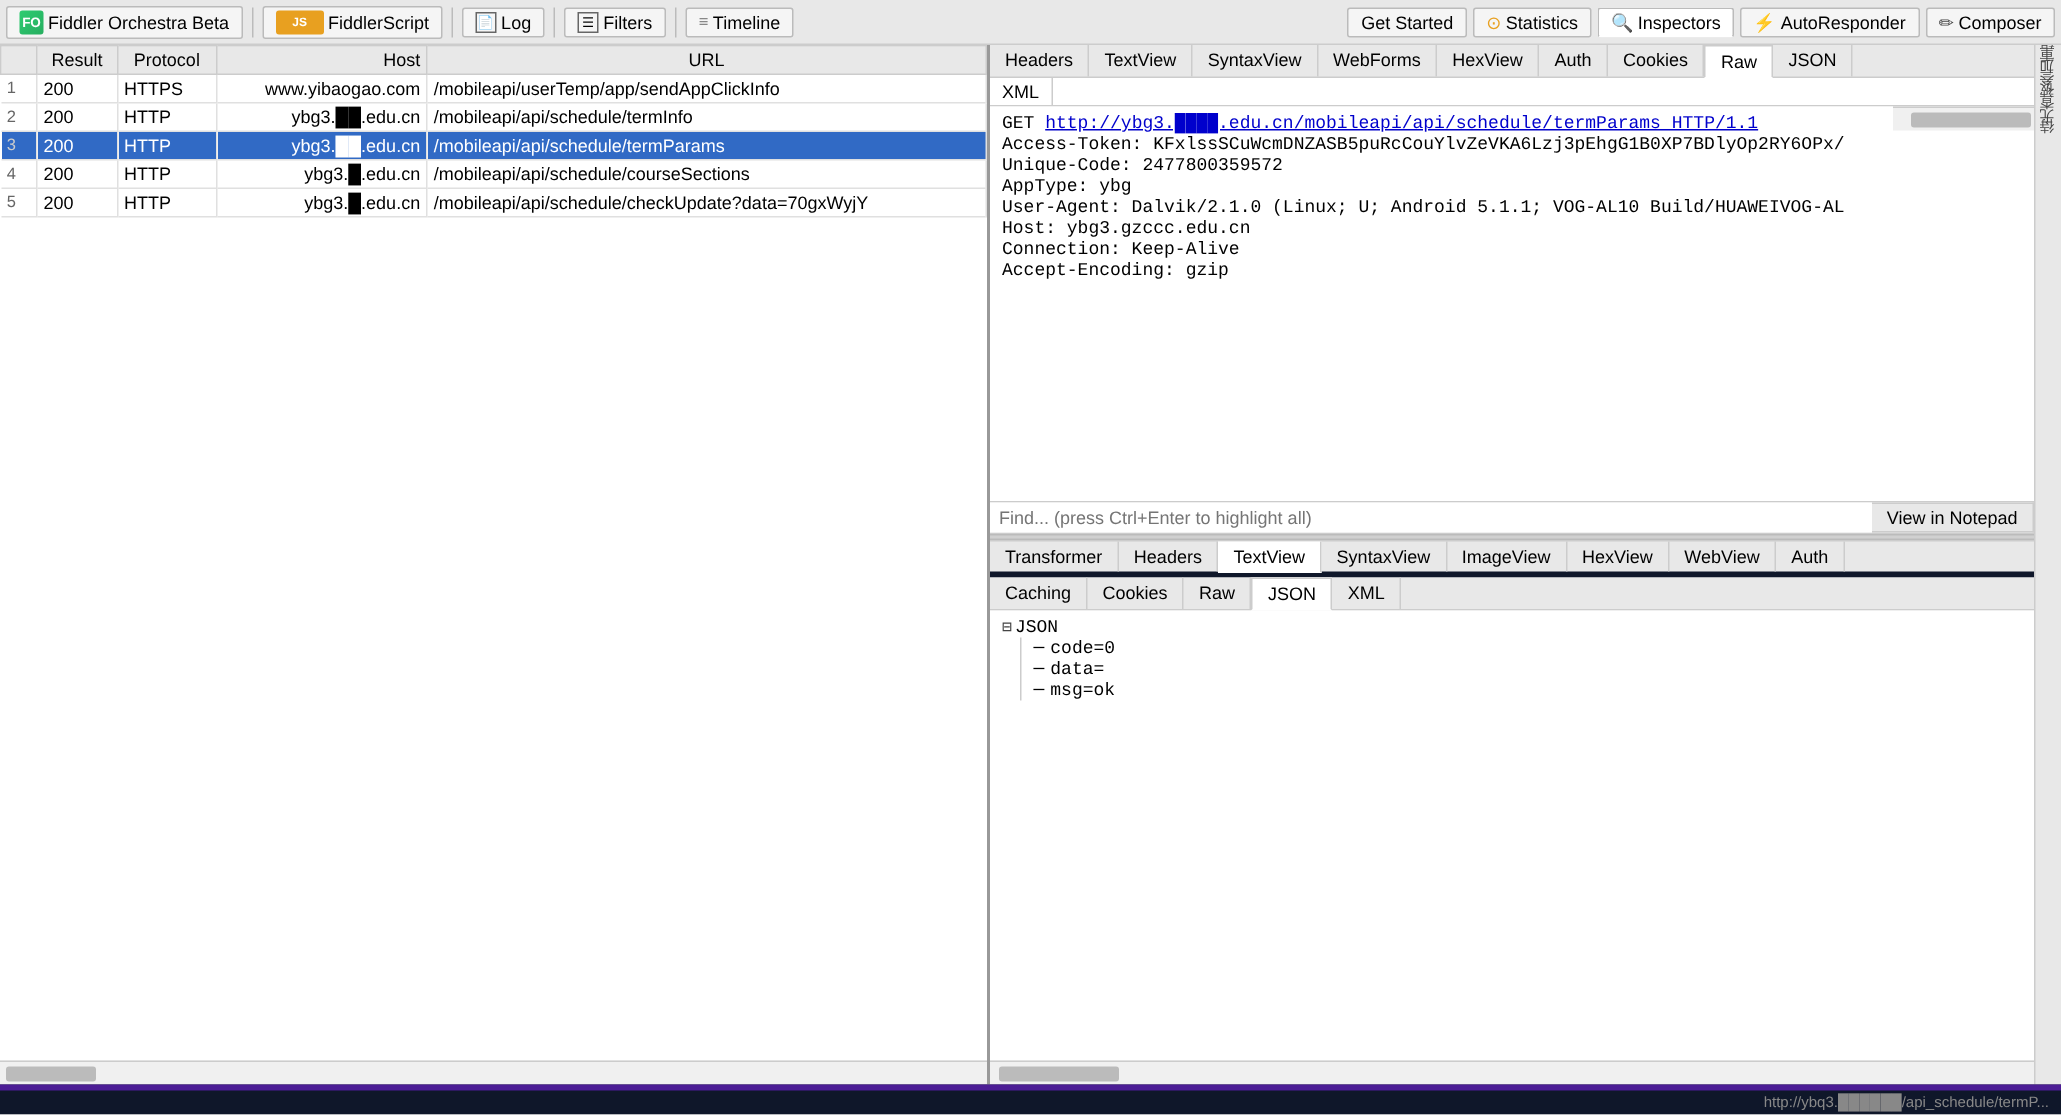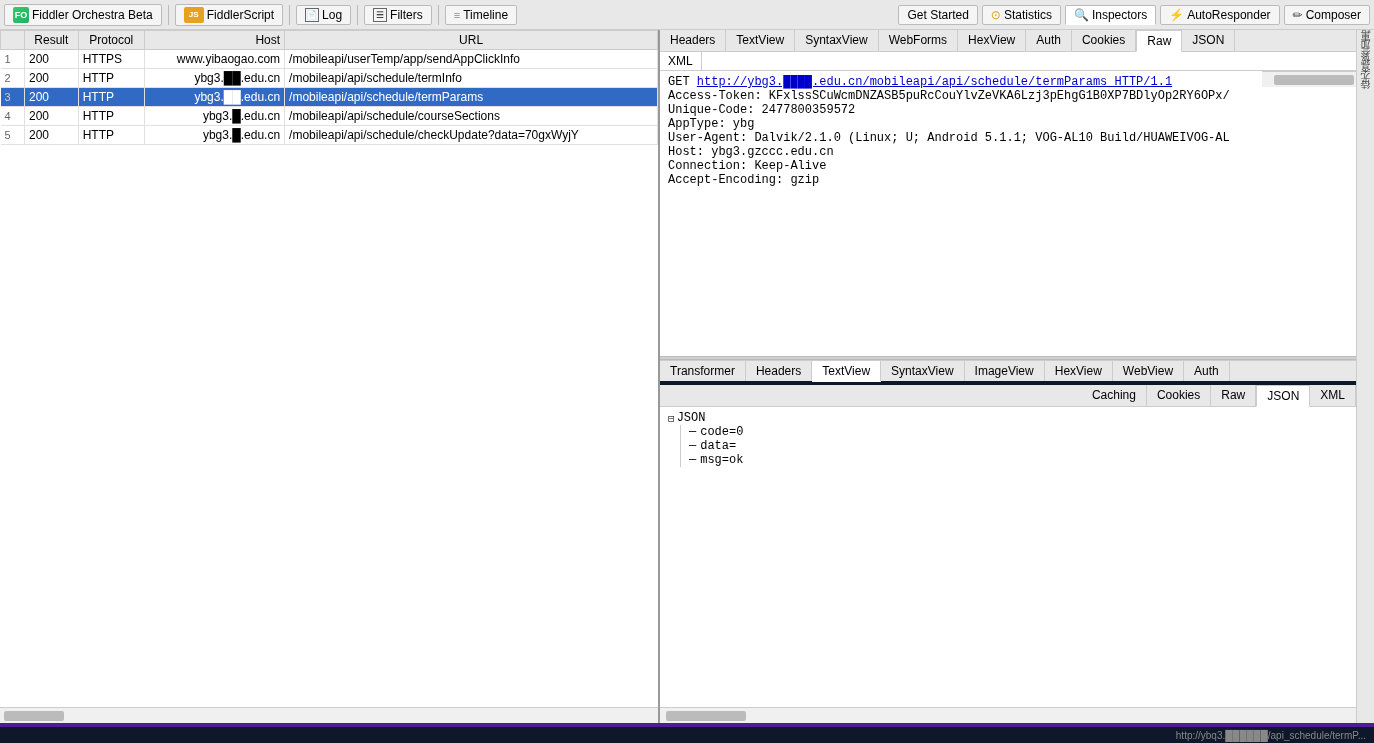--- a/index.html
+++ b/index.html
@@ -15,21 +15,21 @@
       height: 30px;
       gap: 4px;
     }
     .toolbar-btn {
       display: flex; align-items: center; gap: 3px;
       padding: 2px 8px; background: #f5f5f5; border: 1px solid #bbb;
       cursor: pointer; font-size: 12px; border-radius: 2px; text-align: right;
     }
     .toolbar-btn.active { background: #fff; border-bottom: 1px solid #fff; }
     .fo-icon { width: 16px; height: 16px; background: linear-gradient(135deg, #2ecc71, #27ae60); border-radius: 2px; display: inline-flex; align-items: center; justify-content: center; color: white; font-weight: bold; font-size: 9px; }
-    .fs-icon { width: 20px; height: 16px; background: #e8a020; border-radius: 2px; display: inline-flex; align-items: center; justify-content: center; color: white; font-size: 8px; font-weight: bold; }
+    .fs-icon { width: 32px; height: 16px; background: #e8a020; border-radius: 2px; display: inline-flex; align-items: center; justify-content: center; color: white; font-size: 8px; font-weight: bold; }
     .log-icon { width: 14px; height: 14px; border: 1px solid #666; display: inline-flex; align-items: center; justify-content: center; font-size: 9px; }
     .filter-icon { width: 14px; height: 14px; border: 1px solid #666; display: inline-flex; align-items: center; justify-content: center; font-size: 9px; }
     .timeline-icon { color: #888; font-size: 11px; }
     .auto-icon { color: #e8a020; font-size: 12px; }
     .toolbar-sep { width: 1px; background: #bbb; height: 20px; margin: 0 2px; }
 
     
     .main-area {
       display: flex;
       flex: 1;
@@ -183,21 +183,20 @@
     .response-tab-bar {
       display: flex;
       background: #e8e8e8;
       border-bottom: 4px solid #0f172a;
       border-top: 1px solid #ccc;
     }
     .response-sub-tab-bar {
       display: flex;
       background: #e8e8e8;
       border-bottom: 1px solid #ccc;
-      justify-content: flex-end;
     }
     .response-content {
       height: 300px;
       overflow-y: auto;
       overflow-x: auto;
       font-family: 'Courier New', monospace;
       font-size: 12px;
       padding: 4px 8px;
       background: #fff;
     }
@@ -399,20 +398,24 @@
 AppType: ybg
 User-Agent: Dalvik/2.1.0 (Linux; U; Android 5.1.1; VOG-AL10 Build/HUAWEIVOG-AL
 Host: ybg3.gzccc.edu.cn
 Connection: Keep-Alive
 Accept-Encoding: gzip</div>
       <div class="horizontal-scrollbar">
         <div class="scrollbar-thumb"></div>
       </div>
     </div>
 
+    <div class="find-bar">
+      <input class="find-input" type="text" placeholder="Find... (press Ctrl+Enter to highlight all)" style="">
+      <button class="find-btn">View in Notepad</button>
+    </div>
 
     <div class="divider-row"></div>
 
     <div class="response-tab-bar" id="response-tabs">
     <div class="tab-item">Transformer</div>
         <div class="tab-item">Headers</div>
         <div class="tab-item active">TextView</div>
         <div class="tab-item">SyntaxView</div>
         <div class="tab-item">ImageView</div>
         <div class="tab-item">HexView</div>

